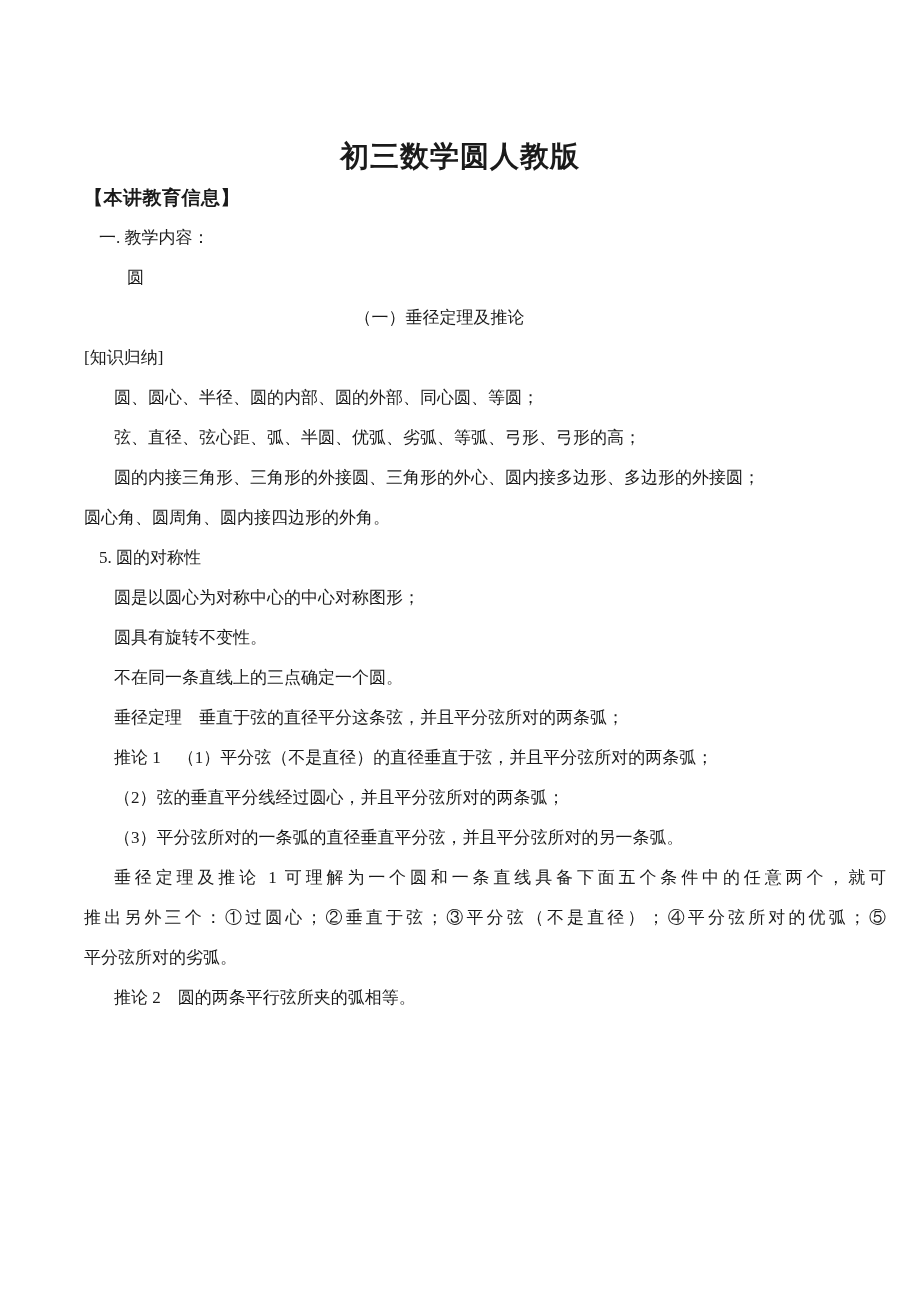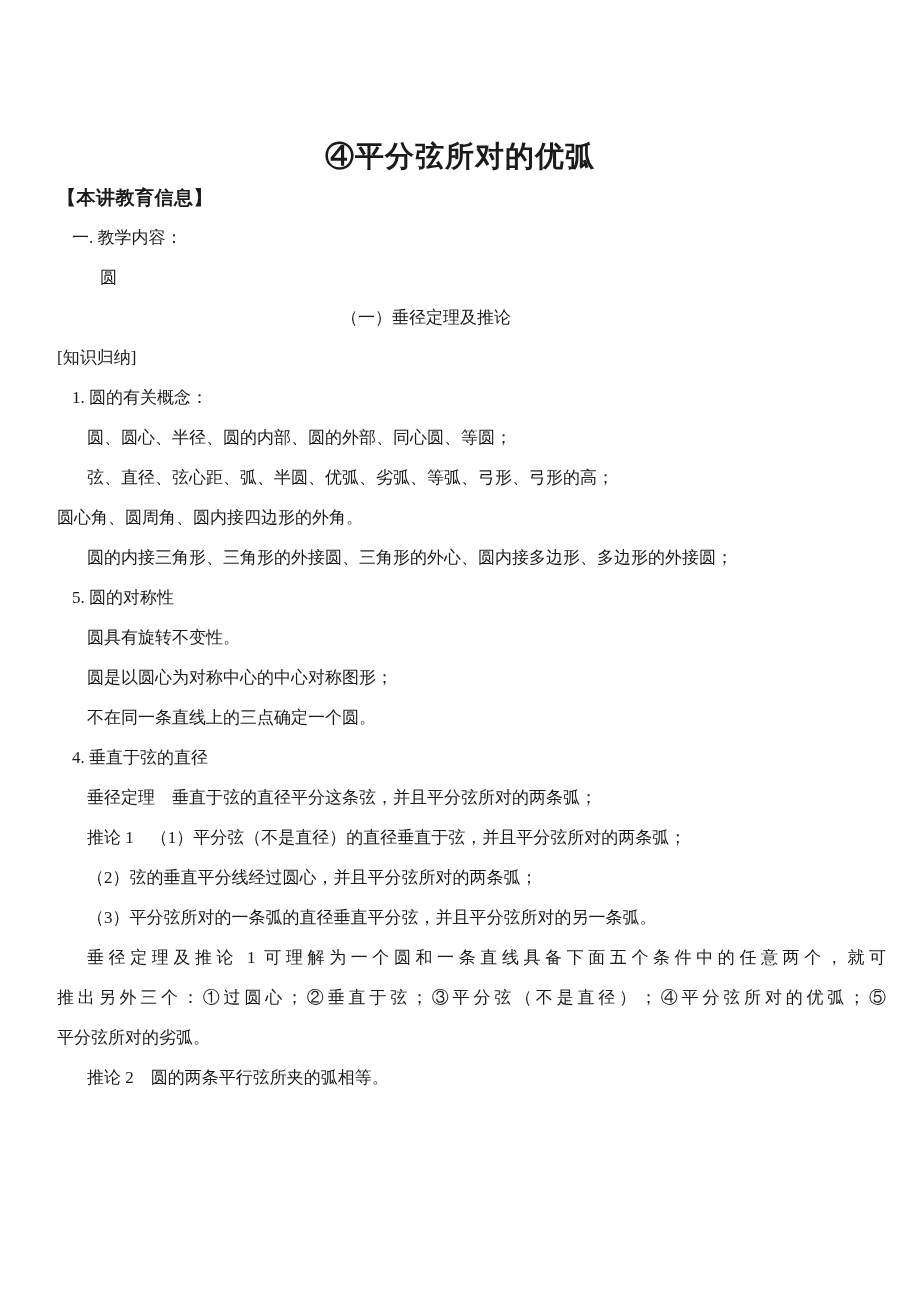--- a/index.html
+++ b/index.html
@@ -14,21 +14,21 @@
   .doc-title {
     margin: 0;
     padding-top: 134px;
     text-align: center;
     font-size: 29px;
     font-weight: bold;
     line-height: 44px;
     letter-spacing: 1px;
   }
   .body-text {
-    padding-left: 57px;
+    padding-left: 84px;
     padding-right: 34px; 
   }
   .ln {
     font-size: 17px;
     line-height: 40px;
     white-space: nowrap;
   }
   .bold-hd {
     font-size: 19px;
     font-weight: bold;
@@ -43,46 +43,44 @@
     white-space: normal;
     text-align: justify;
     text-align-last: justify;
   }
 </style>
 </head>
 <body>
 
 <div class="page">
 
-  <h1 class="doc-title">④平分弦所对的优弧</h1>
+  <h1 class="doc-title">初三数学圆人教版</h1>
 
   <div class="body-text">
 
     <div class="ln bold-hd">【本讲教育信息】</div>
 
     <div class="ln n">一. 教学内容：</div>
     <div class="ln v">圆</div>
 
     <div class="ln c">（一）垂径定理及推论</div>
 
     <div class="ln">[知识归纳]</div>
 
-    <div class="ln n">1. 圆的有关概念：</div>
     <div class="ln p">圆、圆心、半径、圆的内部、圆的外部、同心圆、等圆；</div>
     <div class="ln p">弦、直径、弦心距、弧、半圆、优弧、劣弧、等弧、弓形、弓形的高；</div>
+    <div class="ln p">圆的内接三角形、三角形的外接圆、三角形的外心、圆内接多边形、多边形的外接圆；</div>
     <div class="ln">圆心角、圆周角、圆内接四边形的外角。</div>
-    <div class="ln p">圆的内接三角形、三角形的外接圆、三角形的外心、圆内接多边形、多边形的外接圆；</div>
 
     <div class="ln n">5. 圆的对称性</div>
+    <div class="ln p">圆是以圆心为对称中心的中心对称图形；</div>
     <div class="ln p">圆具有旋转不变性。</div>
-    <div class="ln p">圆是以圆心为对称中心的中心对称图形；</div>
 
     <div class="ln p">不在同一条直线上的三点确定一个圆。</div>
 
-    <div class="ln n">4. 垂直于弦的直径</div>
     <div class="ln p">垂径定理　垂直于弦的直径平分这条弦，并且平分弦所对的两条弧；</div>
     <div class="ln p">推论 1　（1）平分弦（不是直径）的直径垂直于弦，并且平分弦所对的两条弧；</div>
     <div class="ln p">（2）弦的垂直平分线经过圆心，并且平分弦所对的两条弧；</div>
     <div class="ln p">（3）平分弦所对的一条弧的直径垂直平分弦，并且平分弦所对的另一条弧。</div>
     <div class="ln p stretch">垂径定理及推论 1 可理解为一个圆和一条直线具备下面五个条件中的任意两个，就可</div>
     <div class="ln stretch">推出另外三个：①过圆心；②垂直于弦；③平分弦（不是直径）；④平分弦所对的优弧；⑤</div>
     <div class="ln">平分弦所对的劣弧。</div>
     <div class="ln p">推论 2　圆的两条平行弦所夹的弧相等。</div>
 
   </div>

